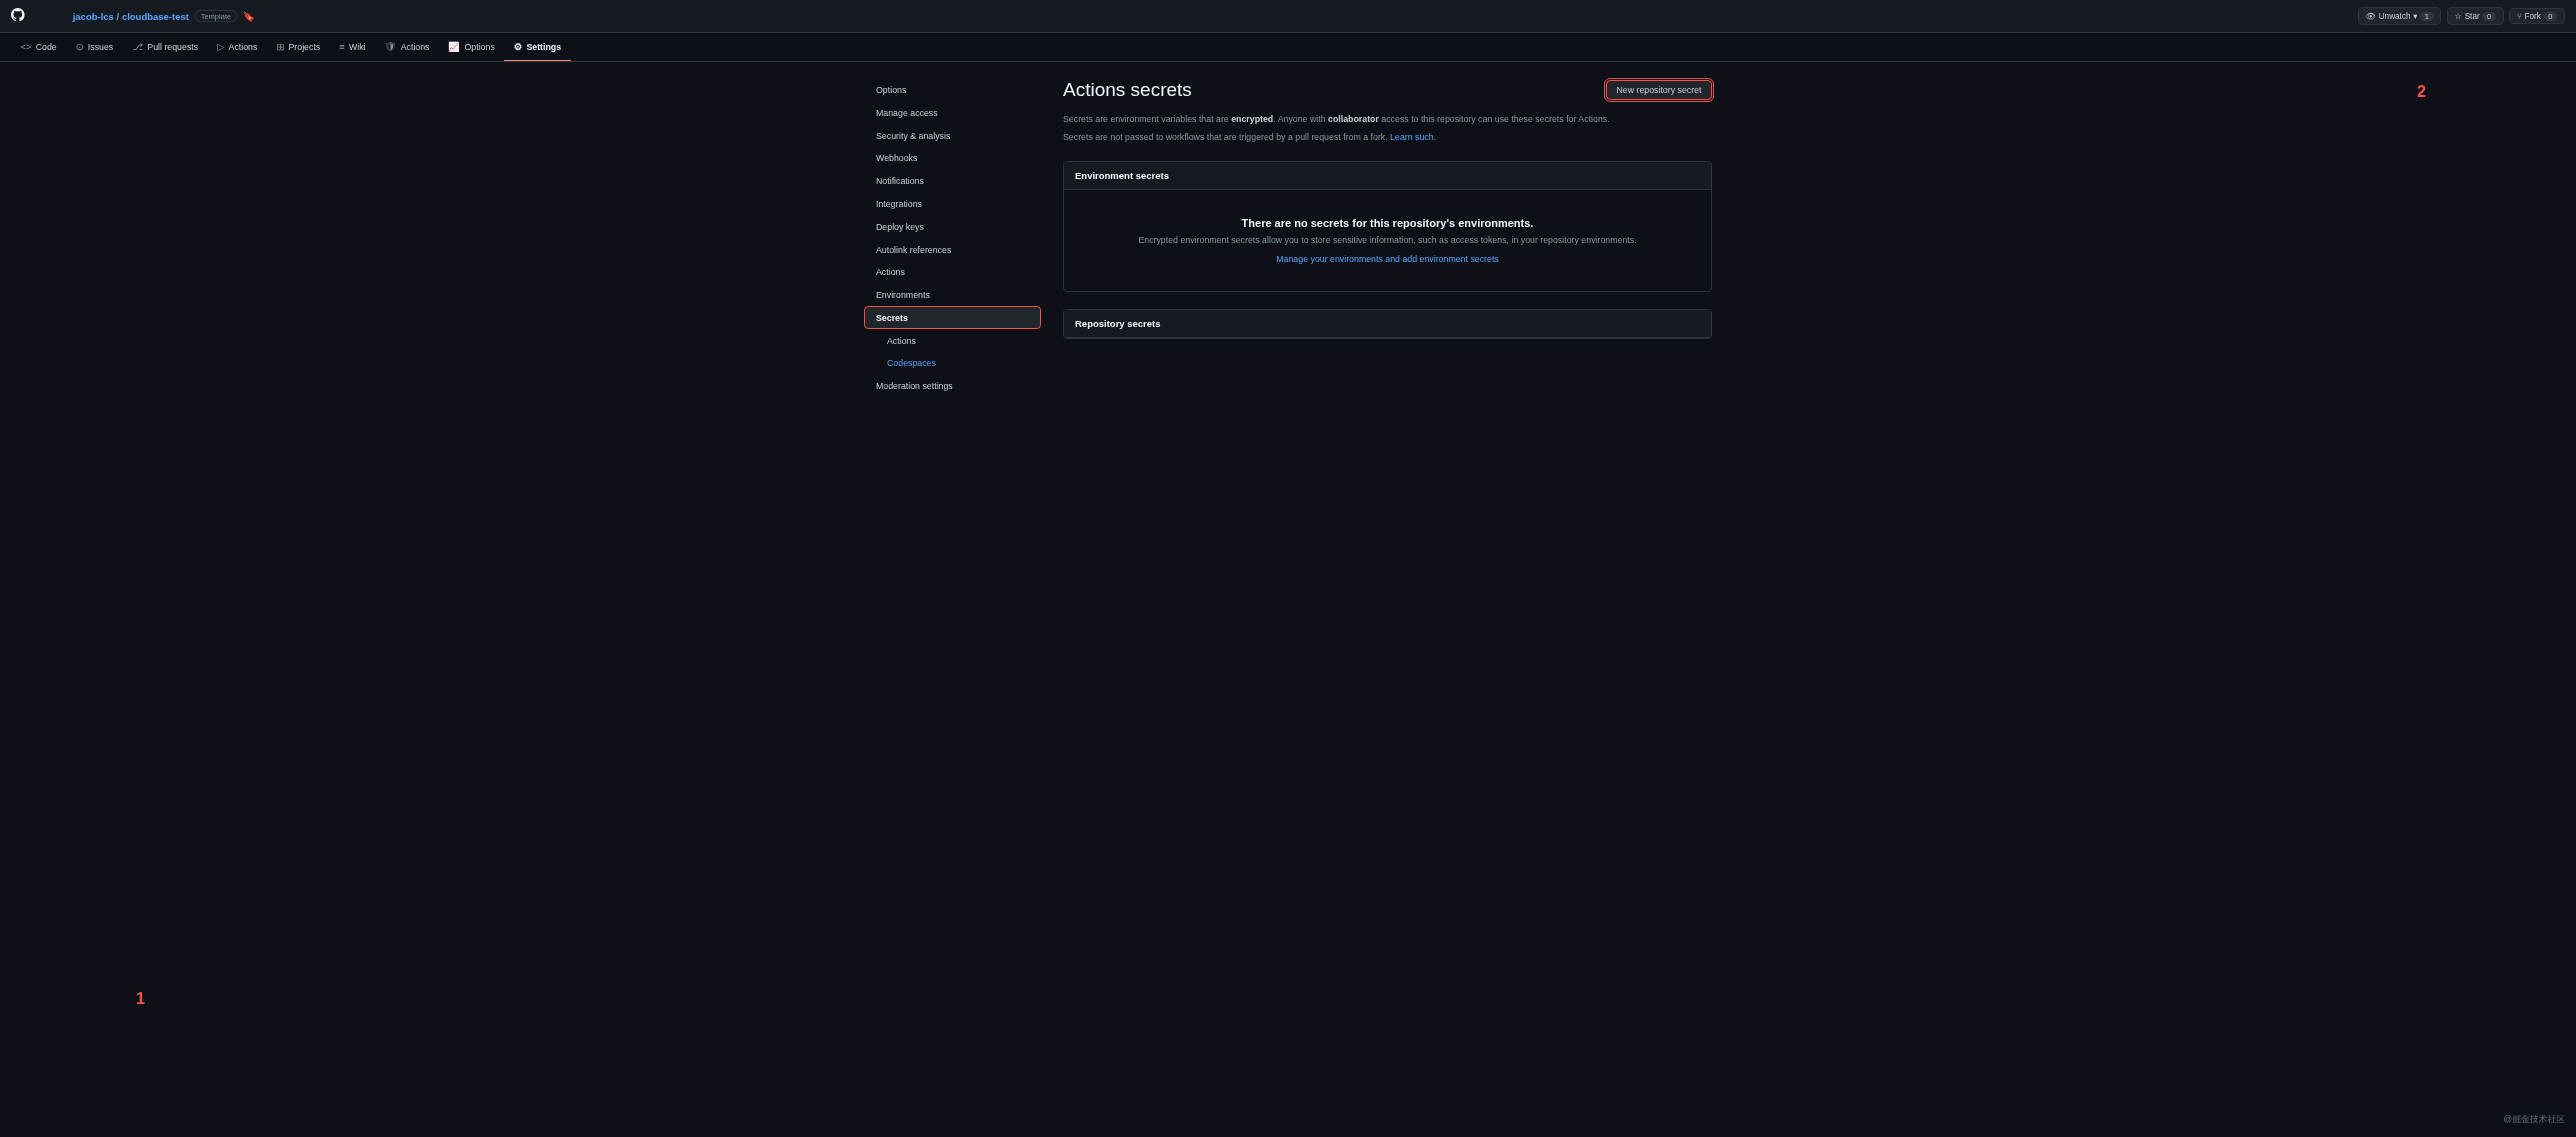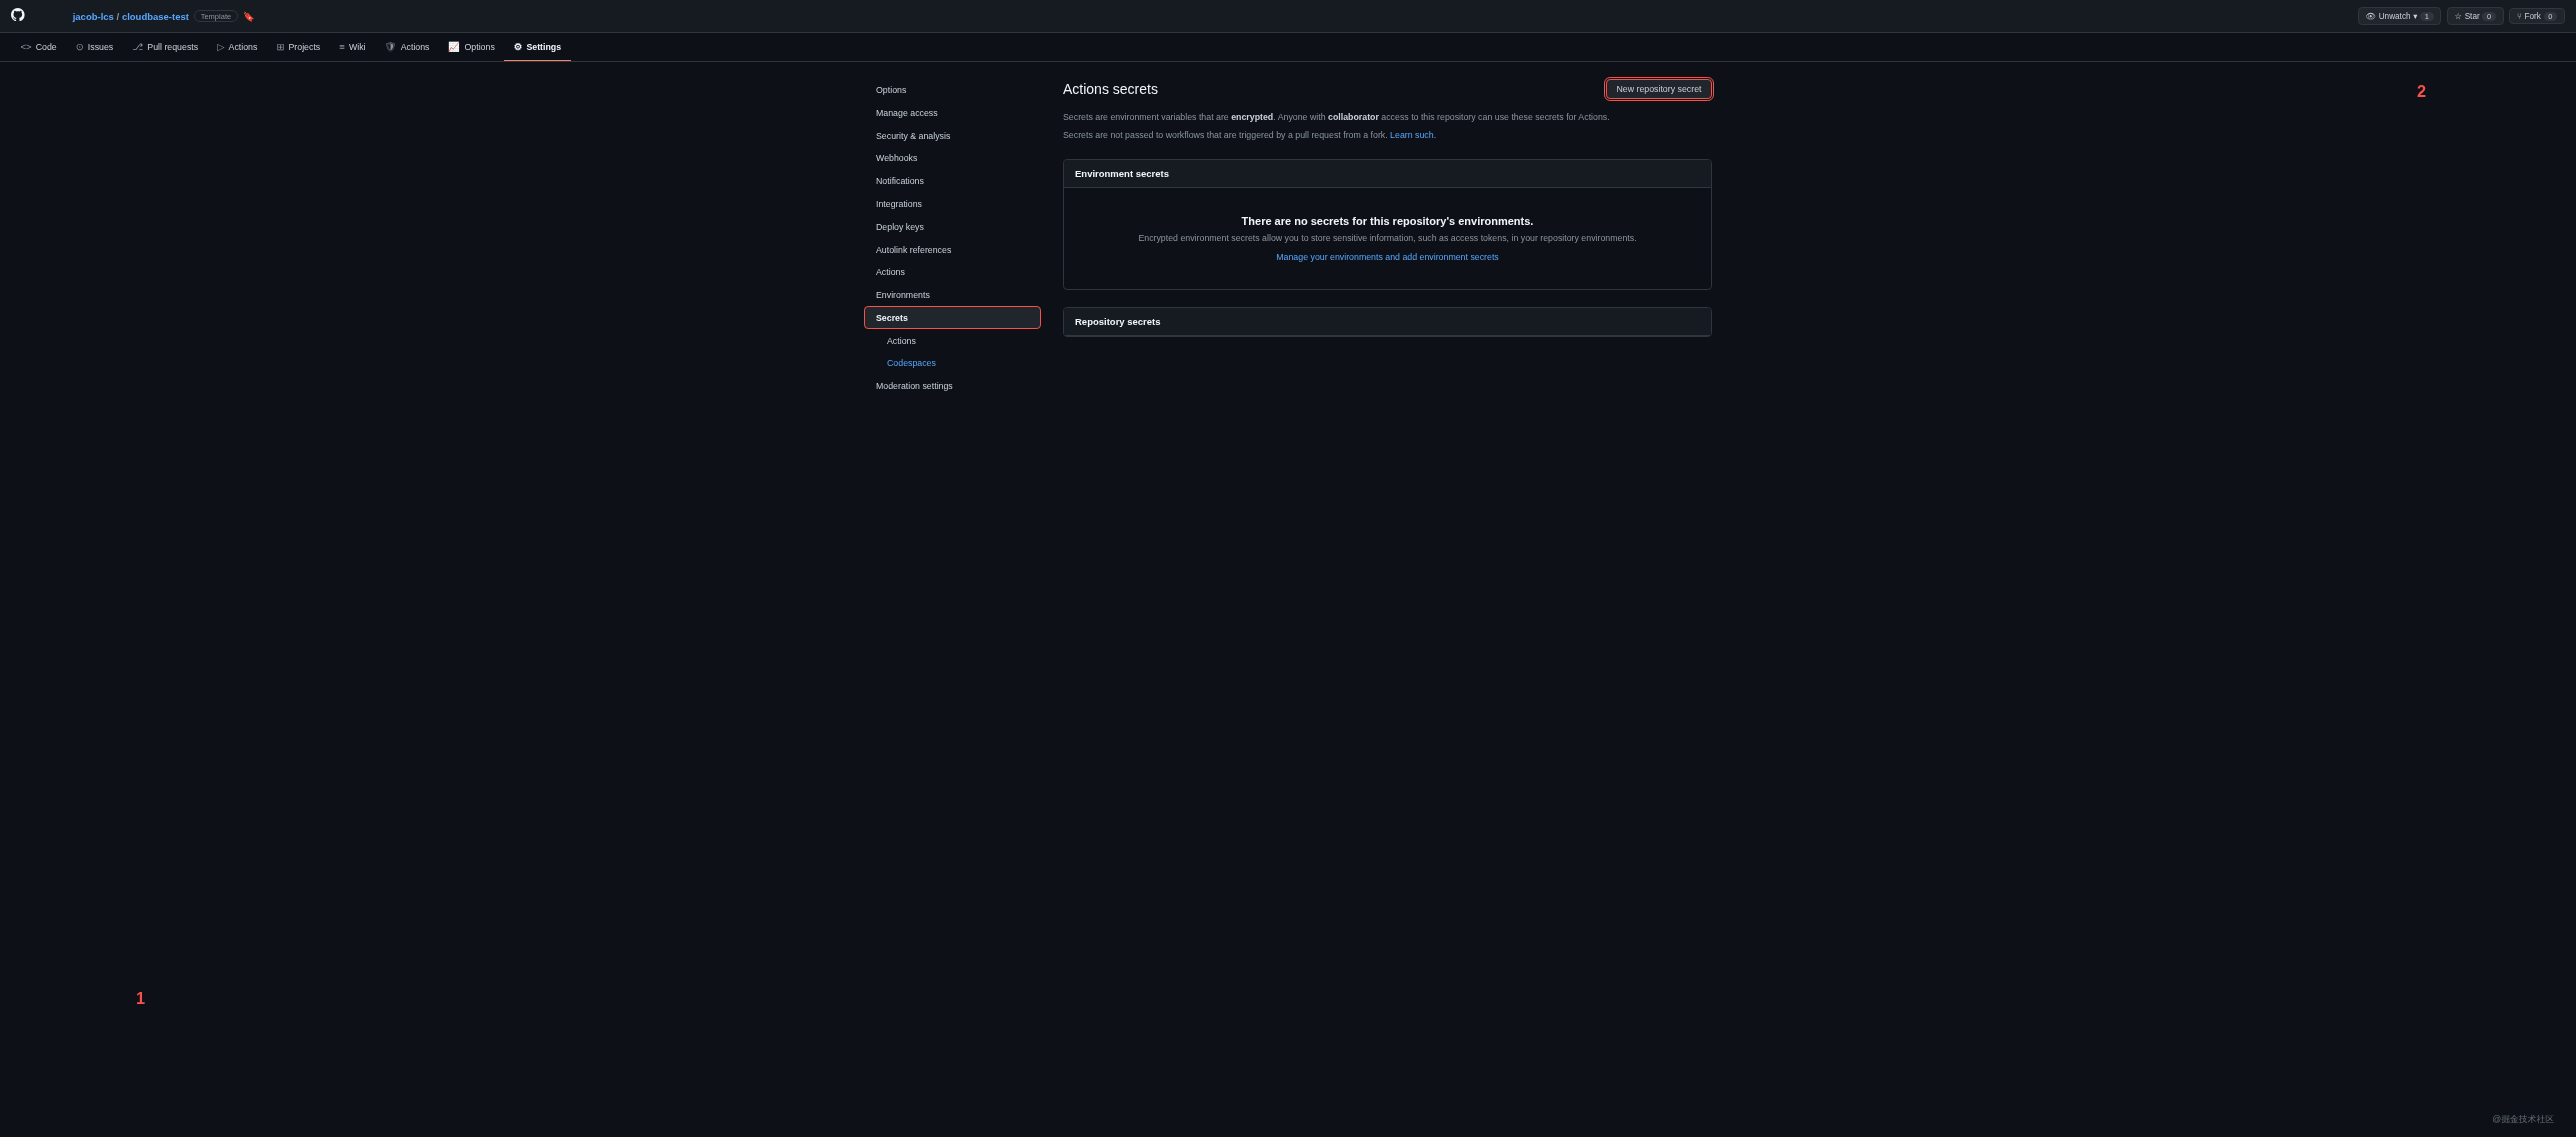--- a/index.html
+++ b/index.html
@@ -155,21 +155,21 @@
     }
 
     
     .page-header {
       display: flex;
       align-items: center;
       justify-content: space-between;
       margin-bottom: 11px;
     }
     .page-title {
-      font-size: 14px;
+      font-size: 19px;
       font-weight: 400;
       color: #f0f6fc;
     }
     .new-secret-btn {
       background: #21262d;
       border: 0.7px solid #f85149;
       border-radius: 4.1px;
       color: #c9d1d9;
       cursor: pointer;
       font-size: 8.8px;
@@ -234,21 +234,21 @@
       pointer-events: none;
       z-index: 999;
     }
     #label-1 { bottom: 129px; left: 136px; }
     #label-2 { top: 82px; right: 150px; }
 
     
     .watermark {
       position: fixed;
       bottom: 11px;
-      right: 22px;
+      right: 11px;
       color: #8b949e;
       font-size: 8.8px;
       opacity: 0.7;
     }
   </style>
 </head>
 <body>
 
 <div class="topbar">
   <div class="topbar-left">

